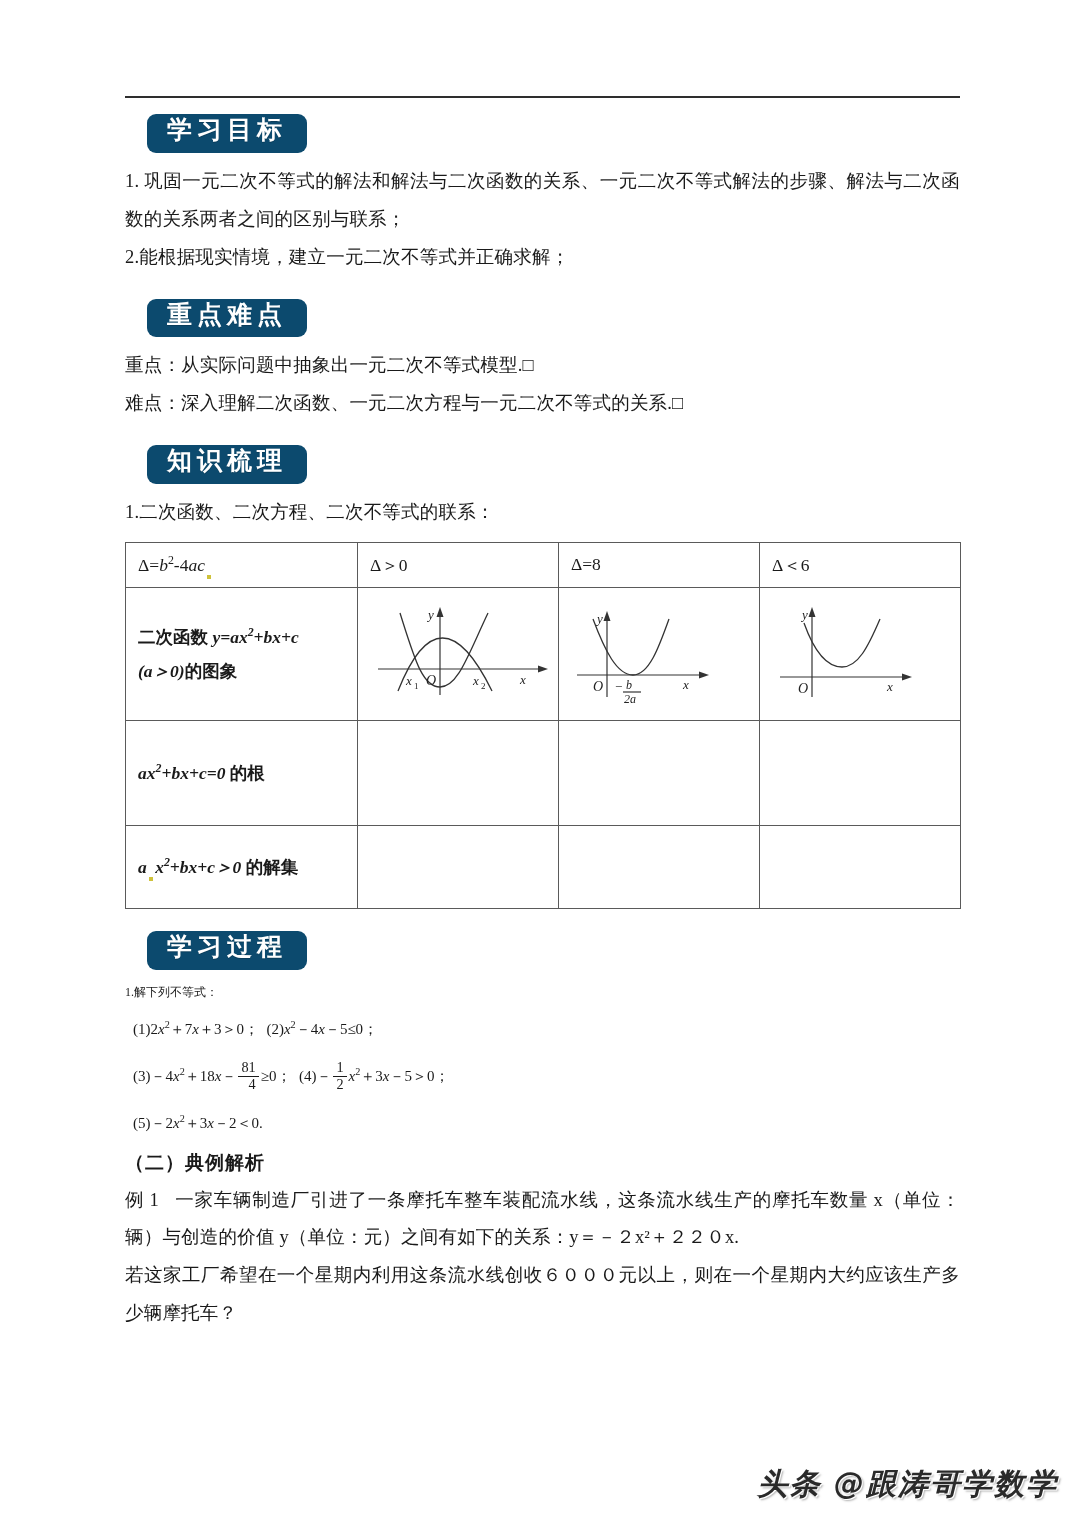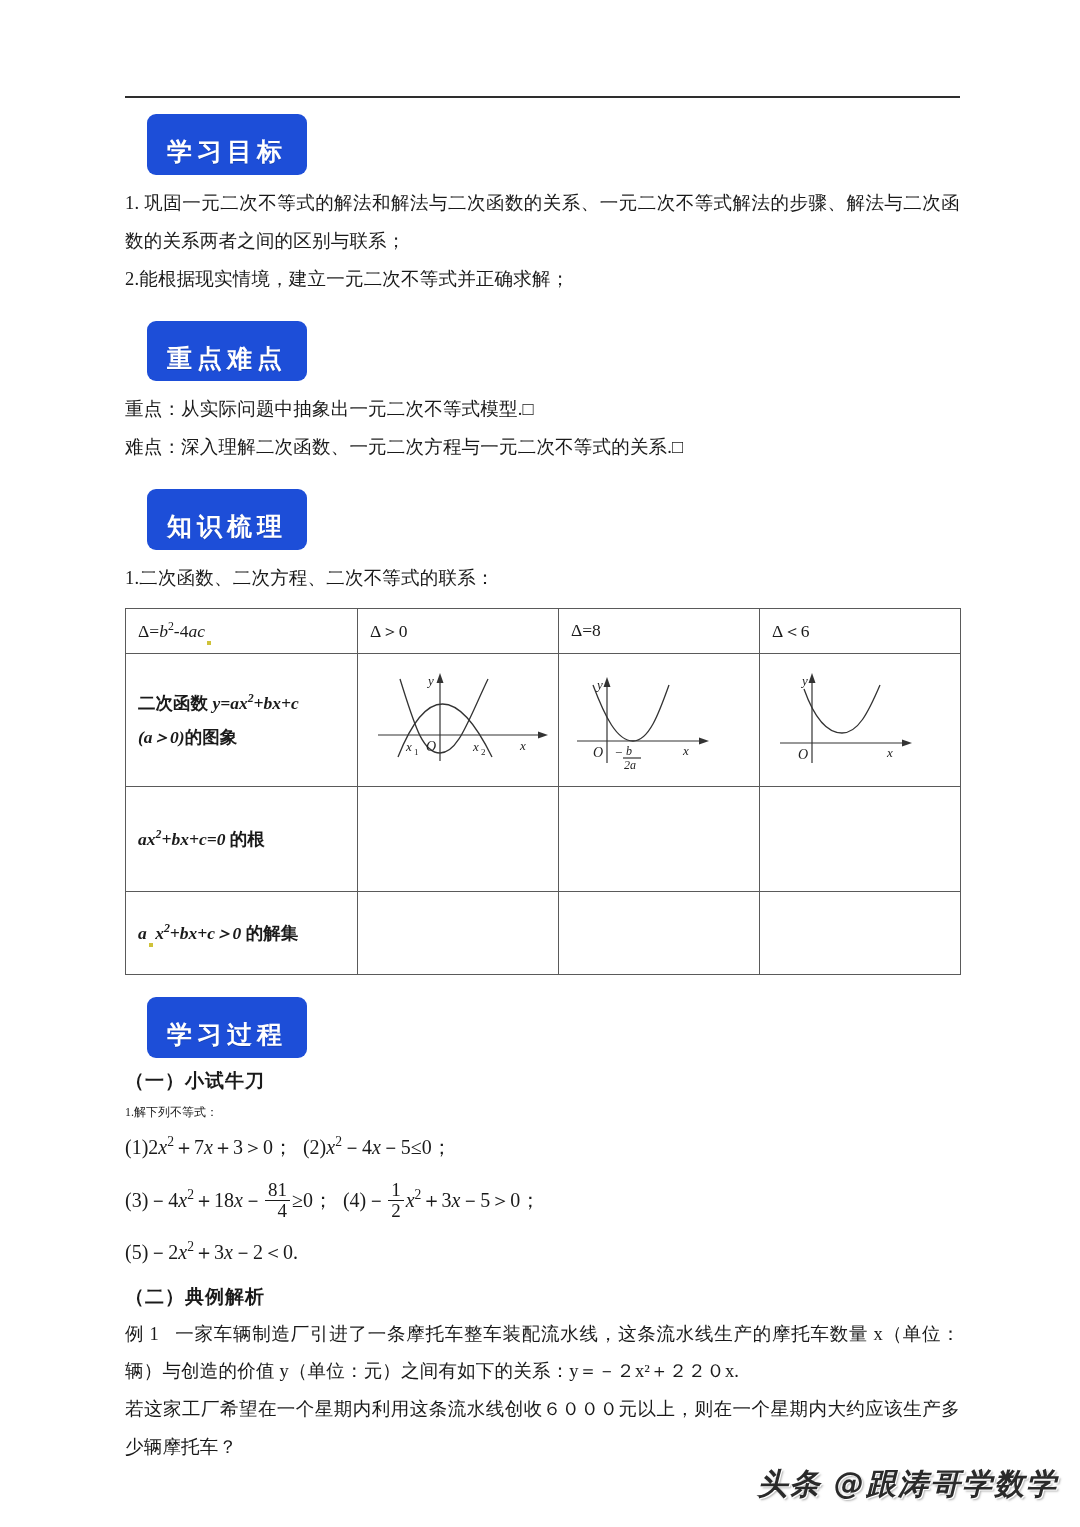--- a/index.html
+++ b/index.html
@@ -29,27 +29,27 @@
   }
   .top-rule {
     width: 835px;
     height: 0;
     border-top: 2px solid #2e2e2e;
     margin: 0 0 16px 0;
   }
   
   .badge {
     display: inline-block;
-    background: #1d4ed8;
+    background: #0c4a6e;
     color: #ffffff;
     font-family: "DejaVu Sans", "Liberation Sans", sans-serif;
     font-weight: bold;
     font-size: 25px;
     letter-spacing: 5px;
-    padding: 24px 20px 8px 20px;
+    padding: 2px 20px 8px 20px;
     border-radius: 9px;
     line-height: 1.15;
     text-shadow: 0 1px 0 rgba(0,0,0,0.18);
   }
   .badge-wrap { margin: 4px 0 10px 22px; }
   .badge-wrap.b2 { margin-top: 22px; }
 
   
   .para {
     font-size: 18.5px;
@@ -107,21 +107,21 @@
     display: inline-block;
     vertical-align: middle;
     text-align: right;
     margin: 0 2px;
     line-height: 1.08;
     position: relative;
     top: -1px;
   }
   .frac .n { display: block; font-size: 0.95em; padding: 0 3px; }
   .frac .d { display: block; font-size: 0.95em; border-top: 1.3px solid #1a1a1a; padding: 0 3px; }
-  .eqline { font-size: 20px; line-height: 2.35; margin: 0; }
+  .eqline { font-size: 15px; line-height: 2.35; margin: 8px; }
   .eqline.tall { line-height: 2.9; }
 
   
   .watermark {
     position: absolute;
     right: 22px;
     bottom: 22px;
     font-family: "DejaVu Sans", "Liberation Sans", sans-serif;
     font-weight: bold;
     font-size: 30px;
@@ -255,21 +255,20 @@
           <td class="cell-sol"></td>
         </tr>
 
       </tbody>
     </table>
 
     <div class="badge-wrap b2">
       <span class="badge">学习过程</span>
     </div>
 
-    <p class="sec-head">（一）小试牛刀</p>
     <p class="list-line">1.解下列不等式：</p>
 
     <p class="eqline">
       (1)2<i class="m">x</i><sup>2</sup>＋7<i class="m">x</i>＋3＞0；&nbsp;
       (2)<i class="m">x</i><sup>2</sup>－4<i class="m">x</i>－5≤0；
     </p>
 
     <p class="eqline tall">
       (3)－4<i class="m">x</i><sup>2</sup>＋18<i class="m">x</i>－<span class="frac"><span class="n">81</span><span class="d">4</span></span>≥0；&nbsp;
       (4)－<span class="frac"><span class="n">1</span><span class="d">2</span></span><i class="m">x</i><sup>2</sup>＋3<i class="m">x</i>－5＞0；

